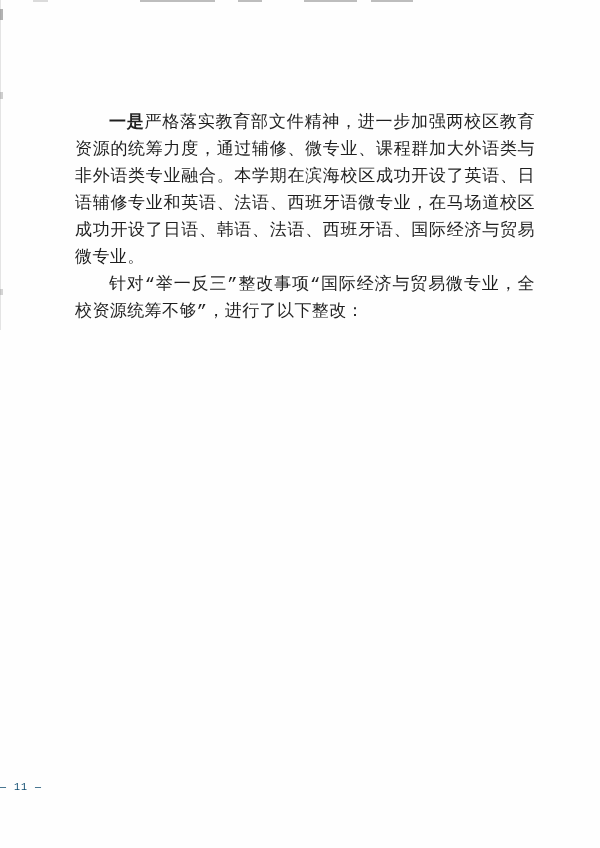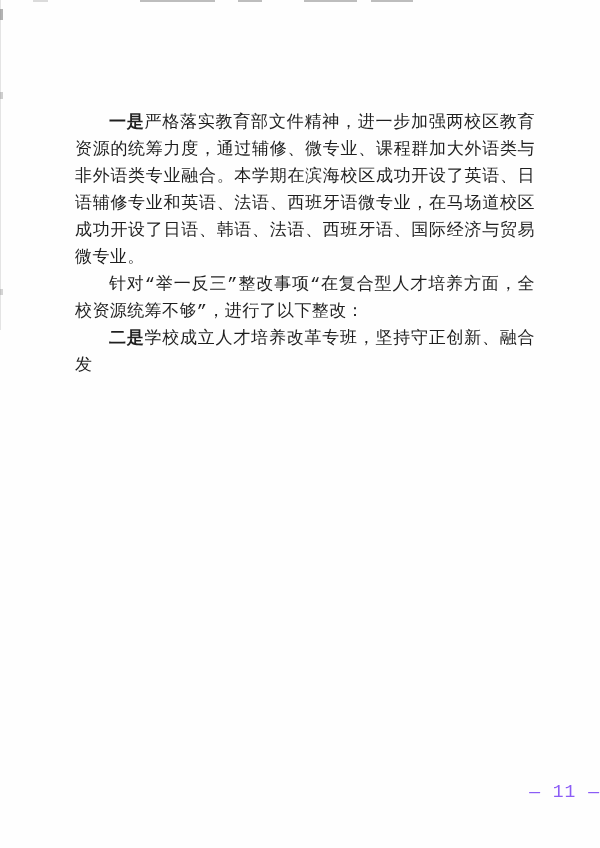--- a/index.html
+++ b/index.html
@@ -44,42 +44,41 @@
     text-indent: 2em;
   }
   .para .lead {
     font-weight: bold;
   }
   .page-number {
     position: absolute;
     top: 782px;
     left: 0;
     right: 0;
-    text-align: right;
-    font-size: 18px;
+    text-align: left;
+    font-size: 10px;
     letter-spacing: 1px;
-    color: #8b5cf6;
+    color: #0c4a6e;
   }
 </style>
 </head>
 <body>
 
 <div class="page">
 
   <div class="artifact top" style="left:33px;  width:15px; opacity:0.35;"></div>
   <div class="artifact top" style="left:140px; width:75px;"></div>
   <div class="artifact top" style="left:238px; width:24px;"></div>
   <div class="artifact top" style="left:304px; width:53px;"></div>
   <div class="artifact top" style="left:371px; width:42px;"></div>
   <div class="artifact left-line"></div>
   <div class="artifact left-dash" style="top:9px;  height:11px;"></div>
   <div class="artifact left-dash" style="top:92px; height:7px; opacity:0.4;"></div>
   <div class="artifact left-dash" style="top:289px; height:6px; opacity:0.35;"></div>
 
   <div class="body-text">
     <p class="para"><span class="lead">一是</span><span>严格落实教育部文件精神，进一步加强两校区教育资源的统筹力度，通过辅修、微专业、课程群加大外语类与非外语类专业融合。本学期在滨海校区成功开设了英语、日语辅修专业和英语、法语、西班牙语微专业，在马场道校区成功开设了日语、韩语、法语、西班牙语、国际经济与贸易微专业。</span></p>
-    <p class="para"><span class="lead"></span><span>针对“举一反三”整改事项“在复合型人才培养方面，全校资源统筹不够”，进行了以下整改：</span></p>
-    <p class="para"><span class="lead">二是</span><span>学校成立人才培养改革专班，坚持守正创新、融合发</span></p>
+    <p class="para"><span class="lead"></span><span>针对“举一反三”整改事项“国际经济与贸易微专业，全校资源统筹不够”，进行了以下整改：</span></p>
   </div>
 
   <div class="page-number">— 11 —</div>
 
 </div>
 
 </body></html>

